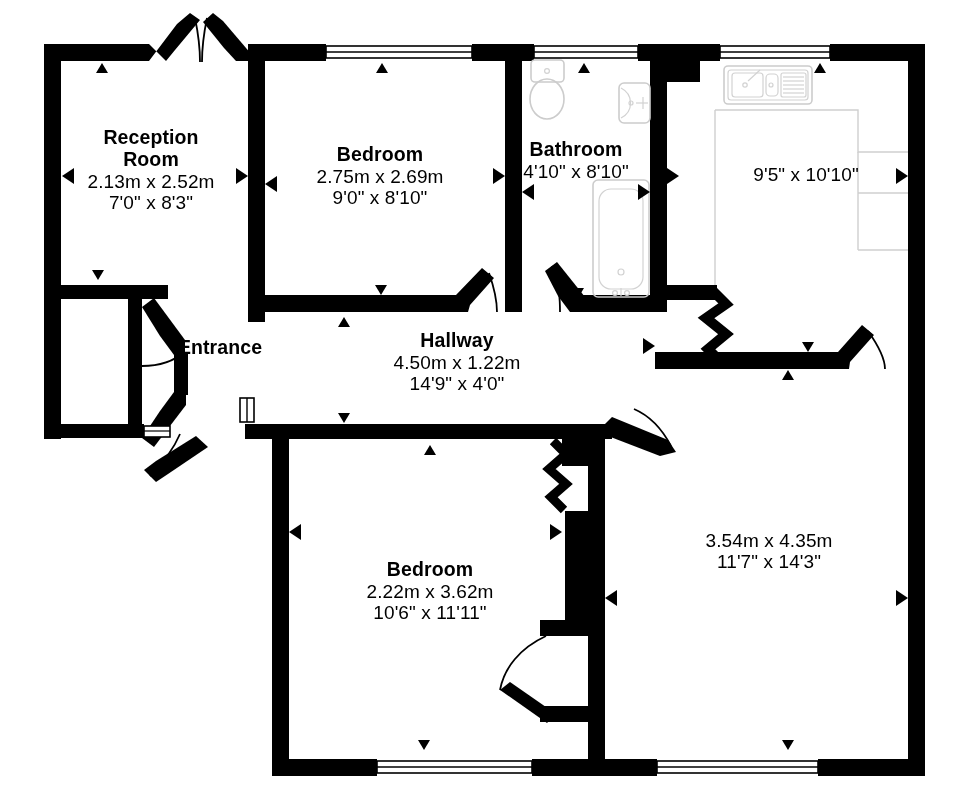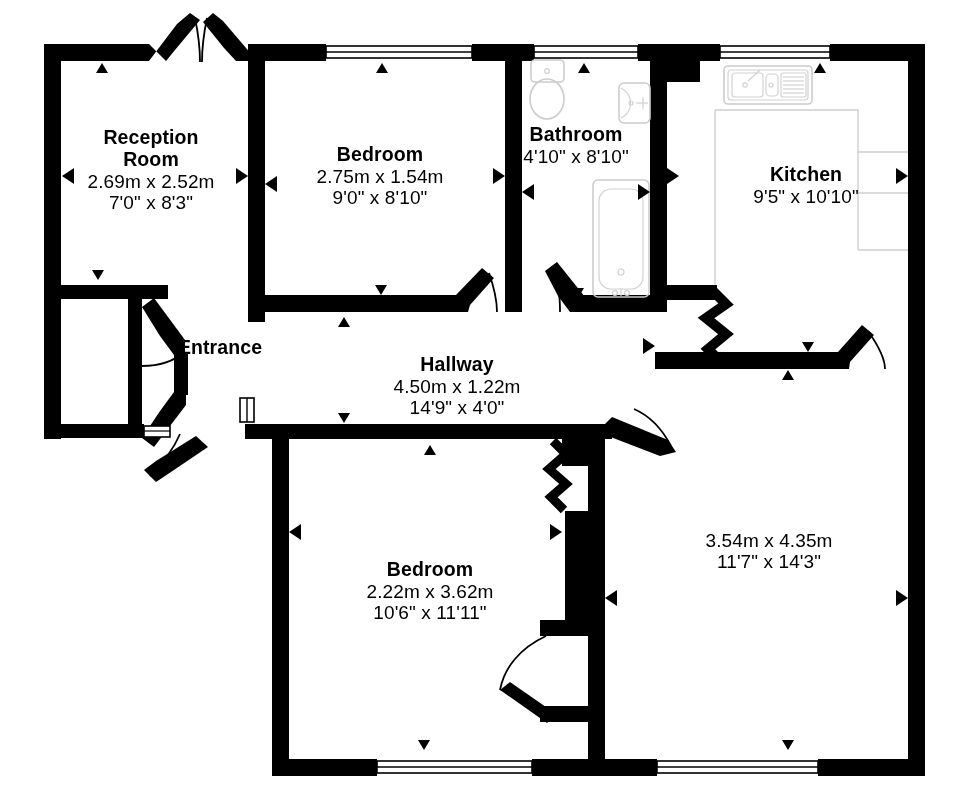--- a/index.html
+++ b/index.html
@@ -267,45 +267,44 @@
 
       <polygon points="617,590 605,598 617,606"></polygon>
       <polygon points="896,590 908,598 896,606"></polygon>
       <polygon points="782,740 794,740 788,750"></polygon>
     </g>
   </svg>
 
   <div class="room-label label-reception" style="left:36px; top:127px; width:230px;">
     <span class="room-name">Reception</span>
     <span class="room-name">Room</span>
-    <span class="room-dim">2.69m x 2.52m</span>
+    <span class="room-dim">2.13m x 2.52m</span>
     <span class="room-dim">7'0" x 8'3"</span>
   </div>
 
   <div class="room-label label-bedroom-front" style="left:266px; top:144px; width:228px;">
     <span class="room-name">Bedroom</span>
-    <span class="room-dim">2.75m x 1.54m</span>
+    <span class="room-dim">2.75m x 2.69m</span>
     <span class="room-dim">9'0" x 8'10"</span>
   </div>
 
-  <div class="room-label label-bathroom" style="left:462px; top:124px; width:228px;">
+  <div class="room-label label-bathroom" style="left:462px; top:139px; width:228px;">
     <span class="room-name">Bathroom</span>
     <span class="room-dim">4'10" x 8'10"</span>
   </div>
 
   <div class="room-label label-kitchen" style="left:694px; top:164px; width:224px;">
-    <span class="room-name">Kitchen</span>
     <span class="room-dim">9'5" x 10'10"</span>
   </div>
 
   <div class="room-label label-entrance" style="left:160px; top:337px; width:120px;">
     <span class="room-name">Entrance</span>
   </div>
 
-  <div class="room-label label-hallway" style="left:344px; top:354px; width:226px;">
+  <div class="room-label label-hallway" style="left:344px; top:330px; width:226px;">
     <span class="room-name">Hallway</span>
     <span class="room-dim">4.50m x 1.22m</span>
     <span class="room-dim">14'9" x 4'0"</span>
   </div>
 
   <div class="room-label label-bedroom-rear" style="left:316px; top:559px; width:228px;">
     <span class="room-name">Bedroom</span>
     <span class="room-dim">2.22m x 3.62m</span>
     <span class="room-dim">10'6" x 11'11"</span>
   </div>

